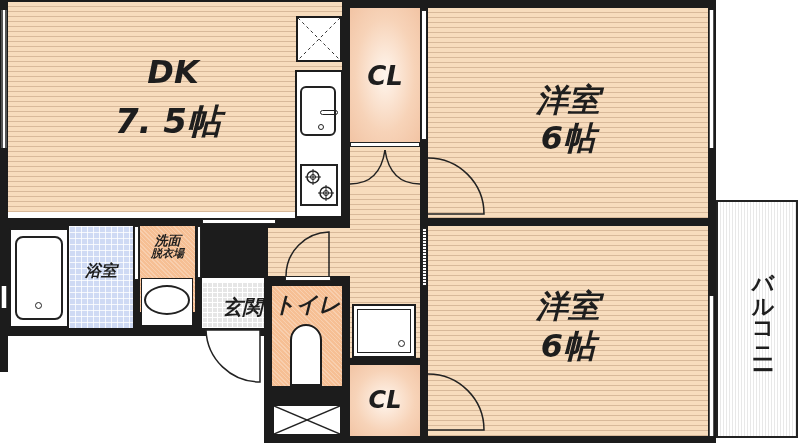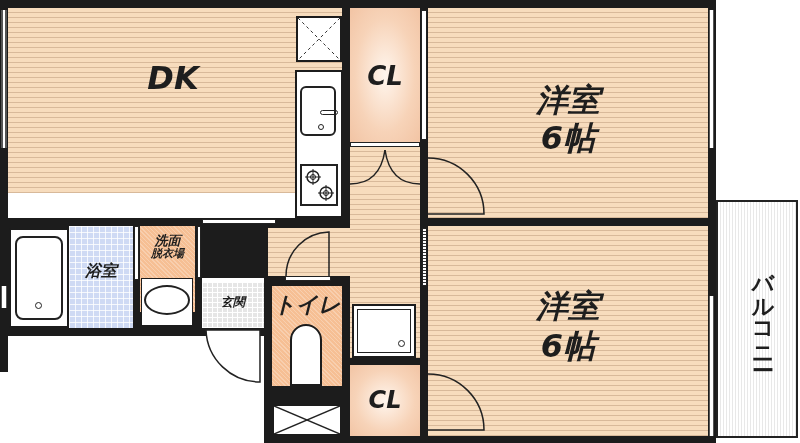--- a/index.html
+++ b/index.html
@@ -14,22 +14,23 @@
   .balcony{background:repeating-linear-gradient(to right,#fff 0 2px,#e8e8e8 2px 3px);}
   .label{font-family:"DejaVu Sans",sans-serif;font-weight:bold;font-style:italic;color:#1e1e1e;text-align:center;line-height:1.15;white-space:nowrap;}
   .white{background:#fff;border:2px solid #1c1c1c;}
 </style>
 </head>
 <body>
 
 <div class="abs wall" style="left:0;top:0;width:716px;height:8px;"></div>
 <div class="abs wall" style="left:0;top:0;width:8px;height:372px;"></div>
 
-<div class="abs floor" style="left:8px;top:8px;width:334px;height:185px;padding-left:22px;">
+<div class="abs floor" style="left:8px;top:2px;width:334px;height:210px;padding-left:22px;">
   <div class="abs label" style="left:120px;top:52px;width:90px;font-size:32px;">DK</div>
+  <div class="abs label" style="left:90px;top:100px;width:140px;font-size:34px;">7. 5帖</div>
 </div>
 <div class="abs" style="left:1px;top:10px;width:6px;height:138px;border-left:2px solid #555;border-right:2px solid #555;background:#fff;"></div>
 
 <div class="abs white" style="left:296px;top:16px;width:46px;height:46px;">
   <svg width="42" height="42">
       <line x1="0" y1="0" x2="42" y2="42" stroke="#333" stroke-dasharray="3,3"></line>
       <line x1="42" y1="0" x2="0" y2="42" stroke="#333" stroke-dasharray="3,3"></line>
     </svg>
 </div>
 
@@ -106,21 +107,21 @@
 <div class="abs toilet-floor" style="left:140px;top:226px;width:55px;height:86px;">
   <div class="abs label" style="left:0;top:8px;width:55px;font-size:13px;">洗面</div>
   <div class="abs label" style="left:0;top:22px;width:55px;font-size:11px;">脱衣場</div>
   <div class="abs white" style="left:1px;top:52px;width:52px;height:48px;border-width:1px;">
     <div class="abs" style="left:2px;top:6px;width:46px;height:30px;border:2px solid #222;border-radius:50%;"></div>
   </div>
 </div>
 <div class="abs" style="left:197px;top:226px;width:4px;height:52px;background:#fff;border:1px solid #222;"></div>
 
 <div class="abs genkan" style="left:202px;top:278px;width:62px;height:50px;border-top:4px solid #fff;">
-  <div class="abs label" style="left:0;top:14px;width:62px;font-size:12px;">玄関</div>
+  <div class="abs label" style="left:0;top:14px;width:81px;font-size:20px;">玄関</div>
 </div>
 <svg class="abs" style="left:202px;top:328px;" width="62" height="56">
     <path d="M58 2 L4 2 A54 54 0 0 0 58 54 Z" fill="#fff" stroke="#222" stroke-width="1.5"></path>
   </svg>
 
 <div class="abs wall" style="left:264px;top:276px;width:86px;height:168px;"></div>
 <svg class="abs" style="left:284px;top:230px;" width="48" height="48">
     <path d="M45 48 L45 2 A44 44 0 0 0 2 46" fill="none" stroke="#222" stroke-width="1.5"></path>
   </svg>
 <div class="abs" style="left:285px;top:276px;width:46px;height:5px;background:#fff;border:1px solid #222;"></div>

